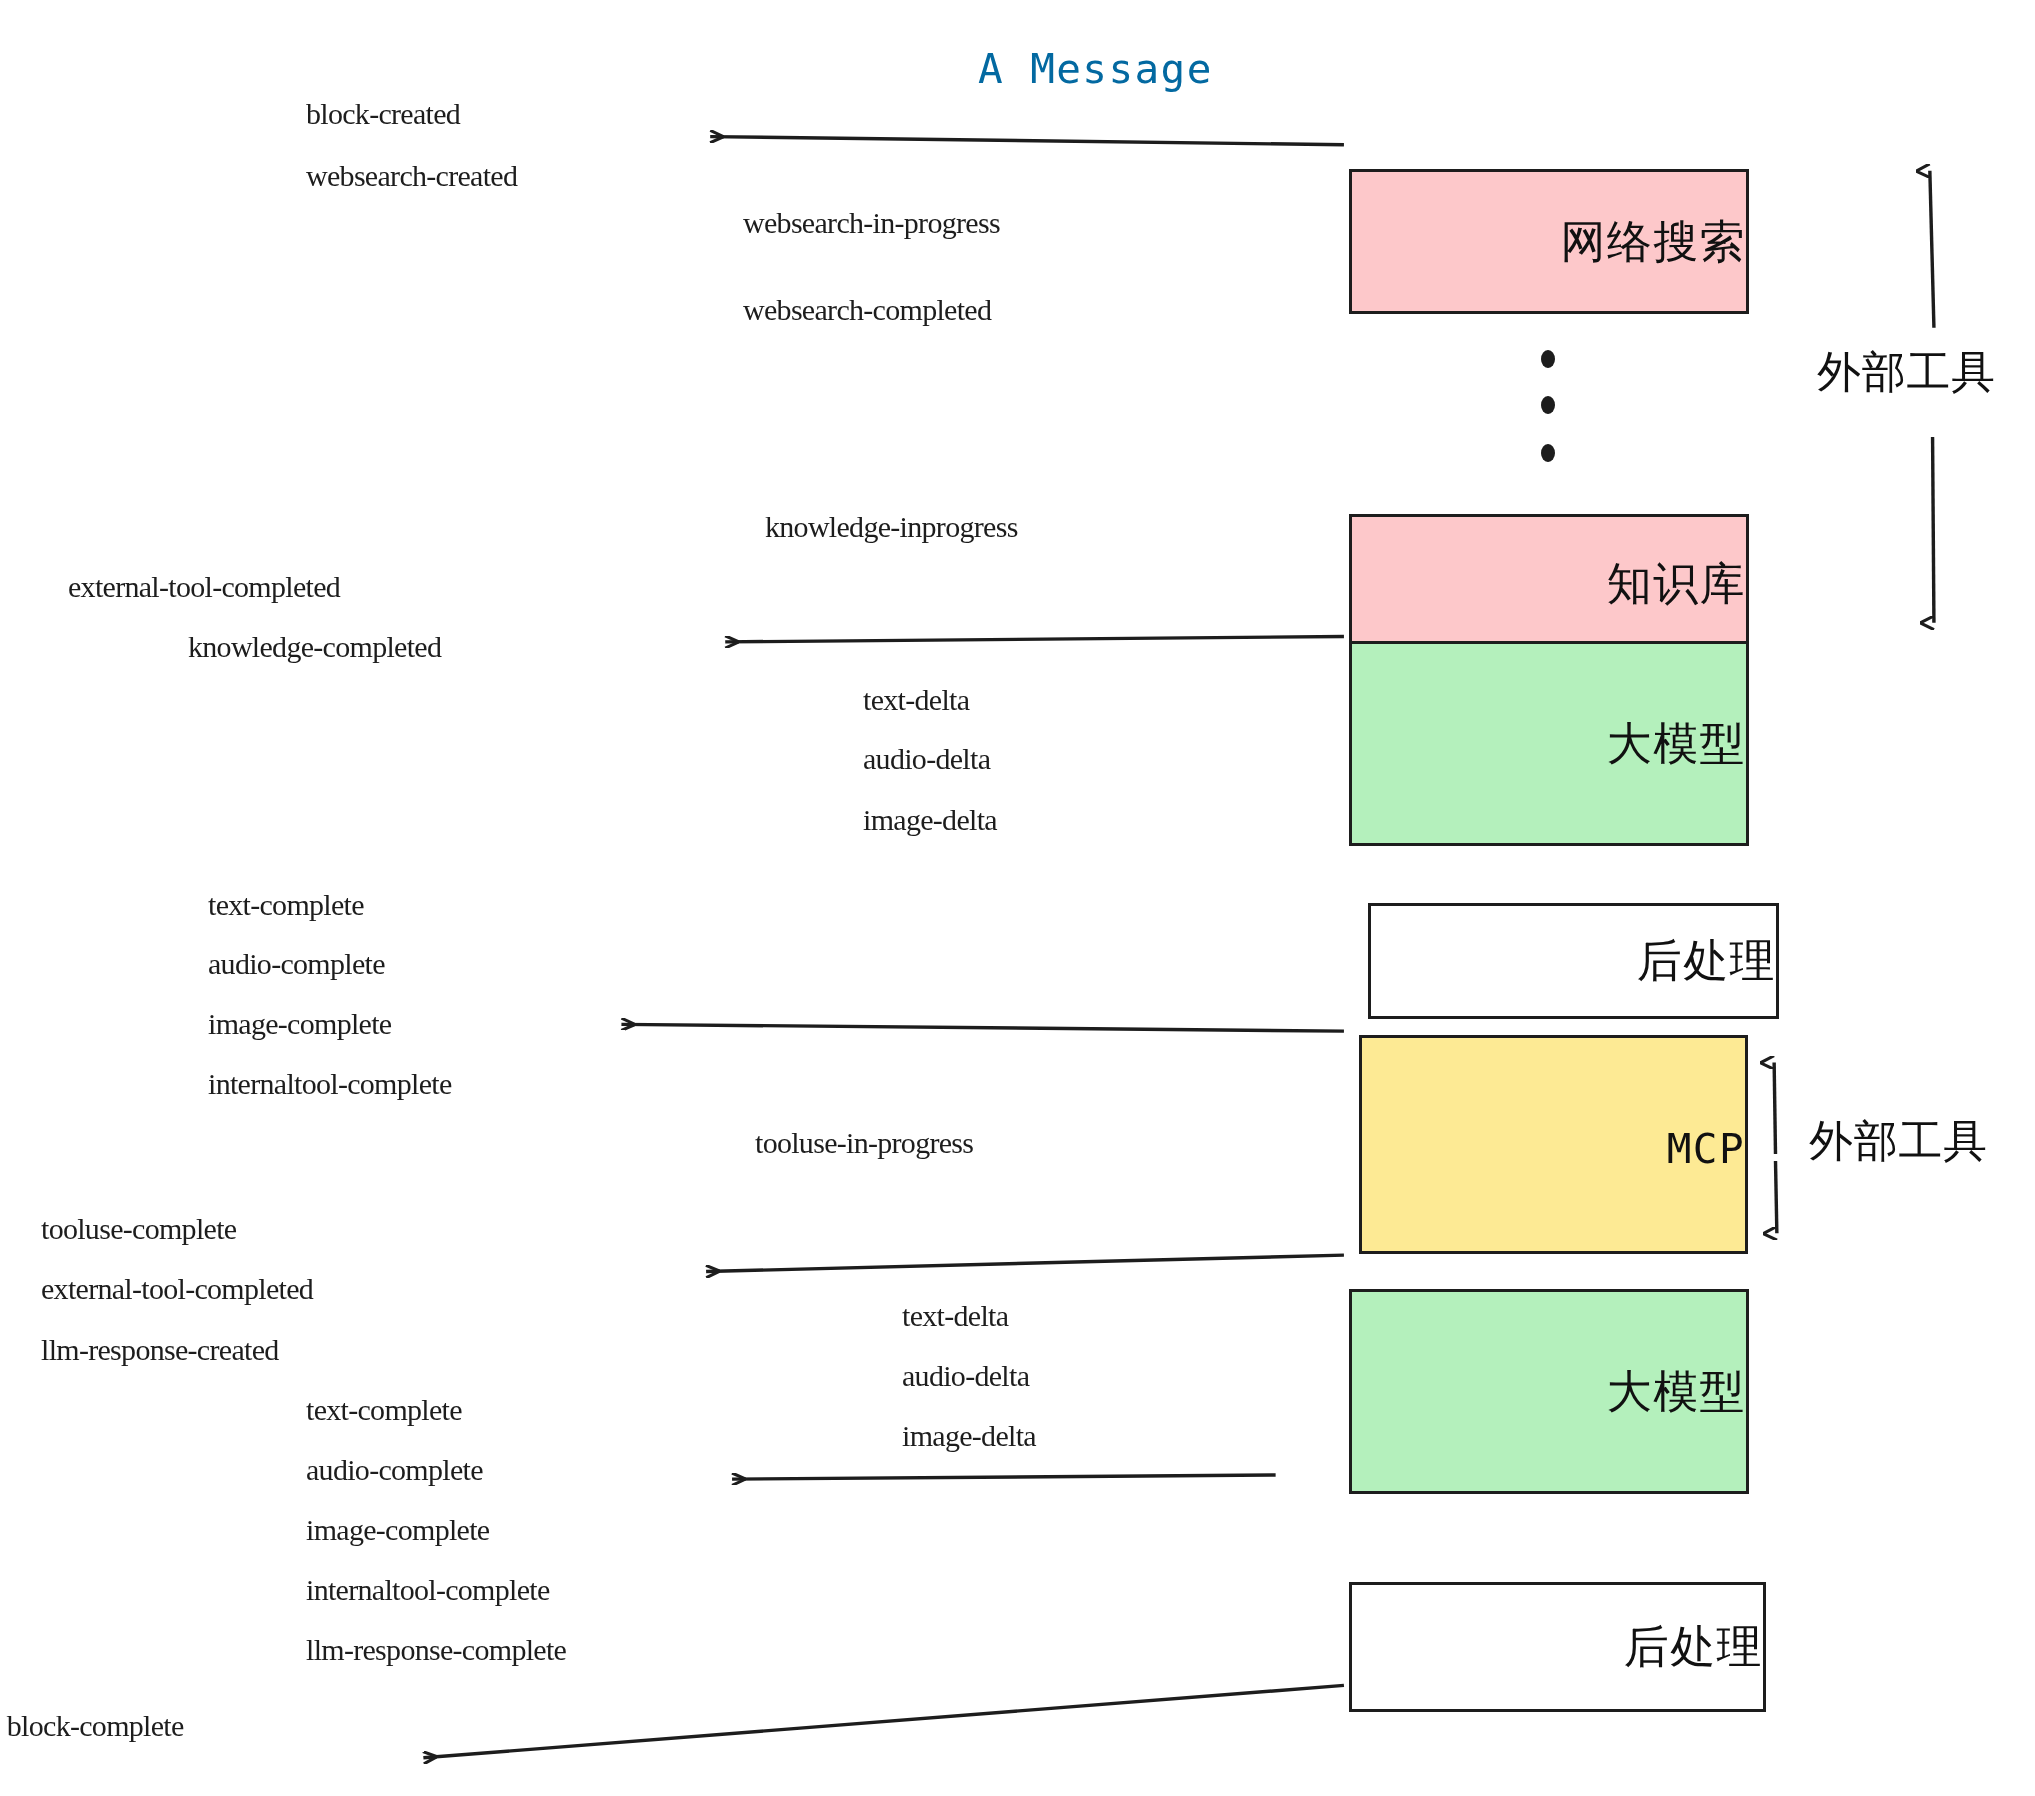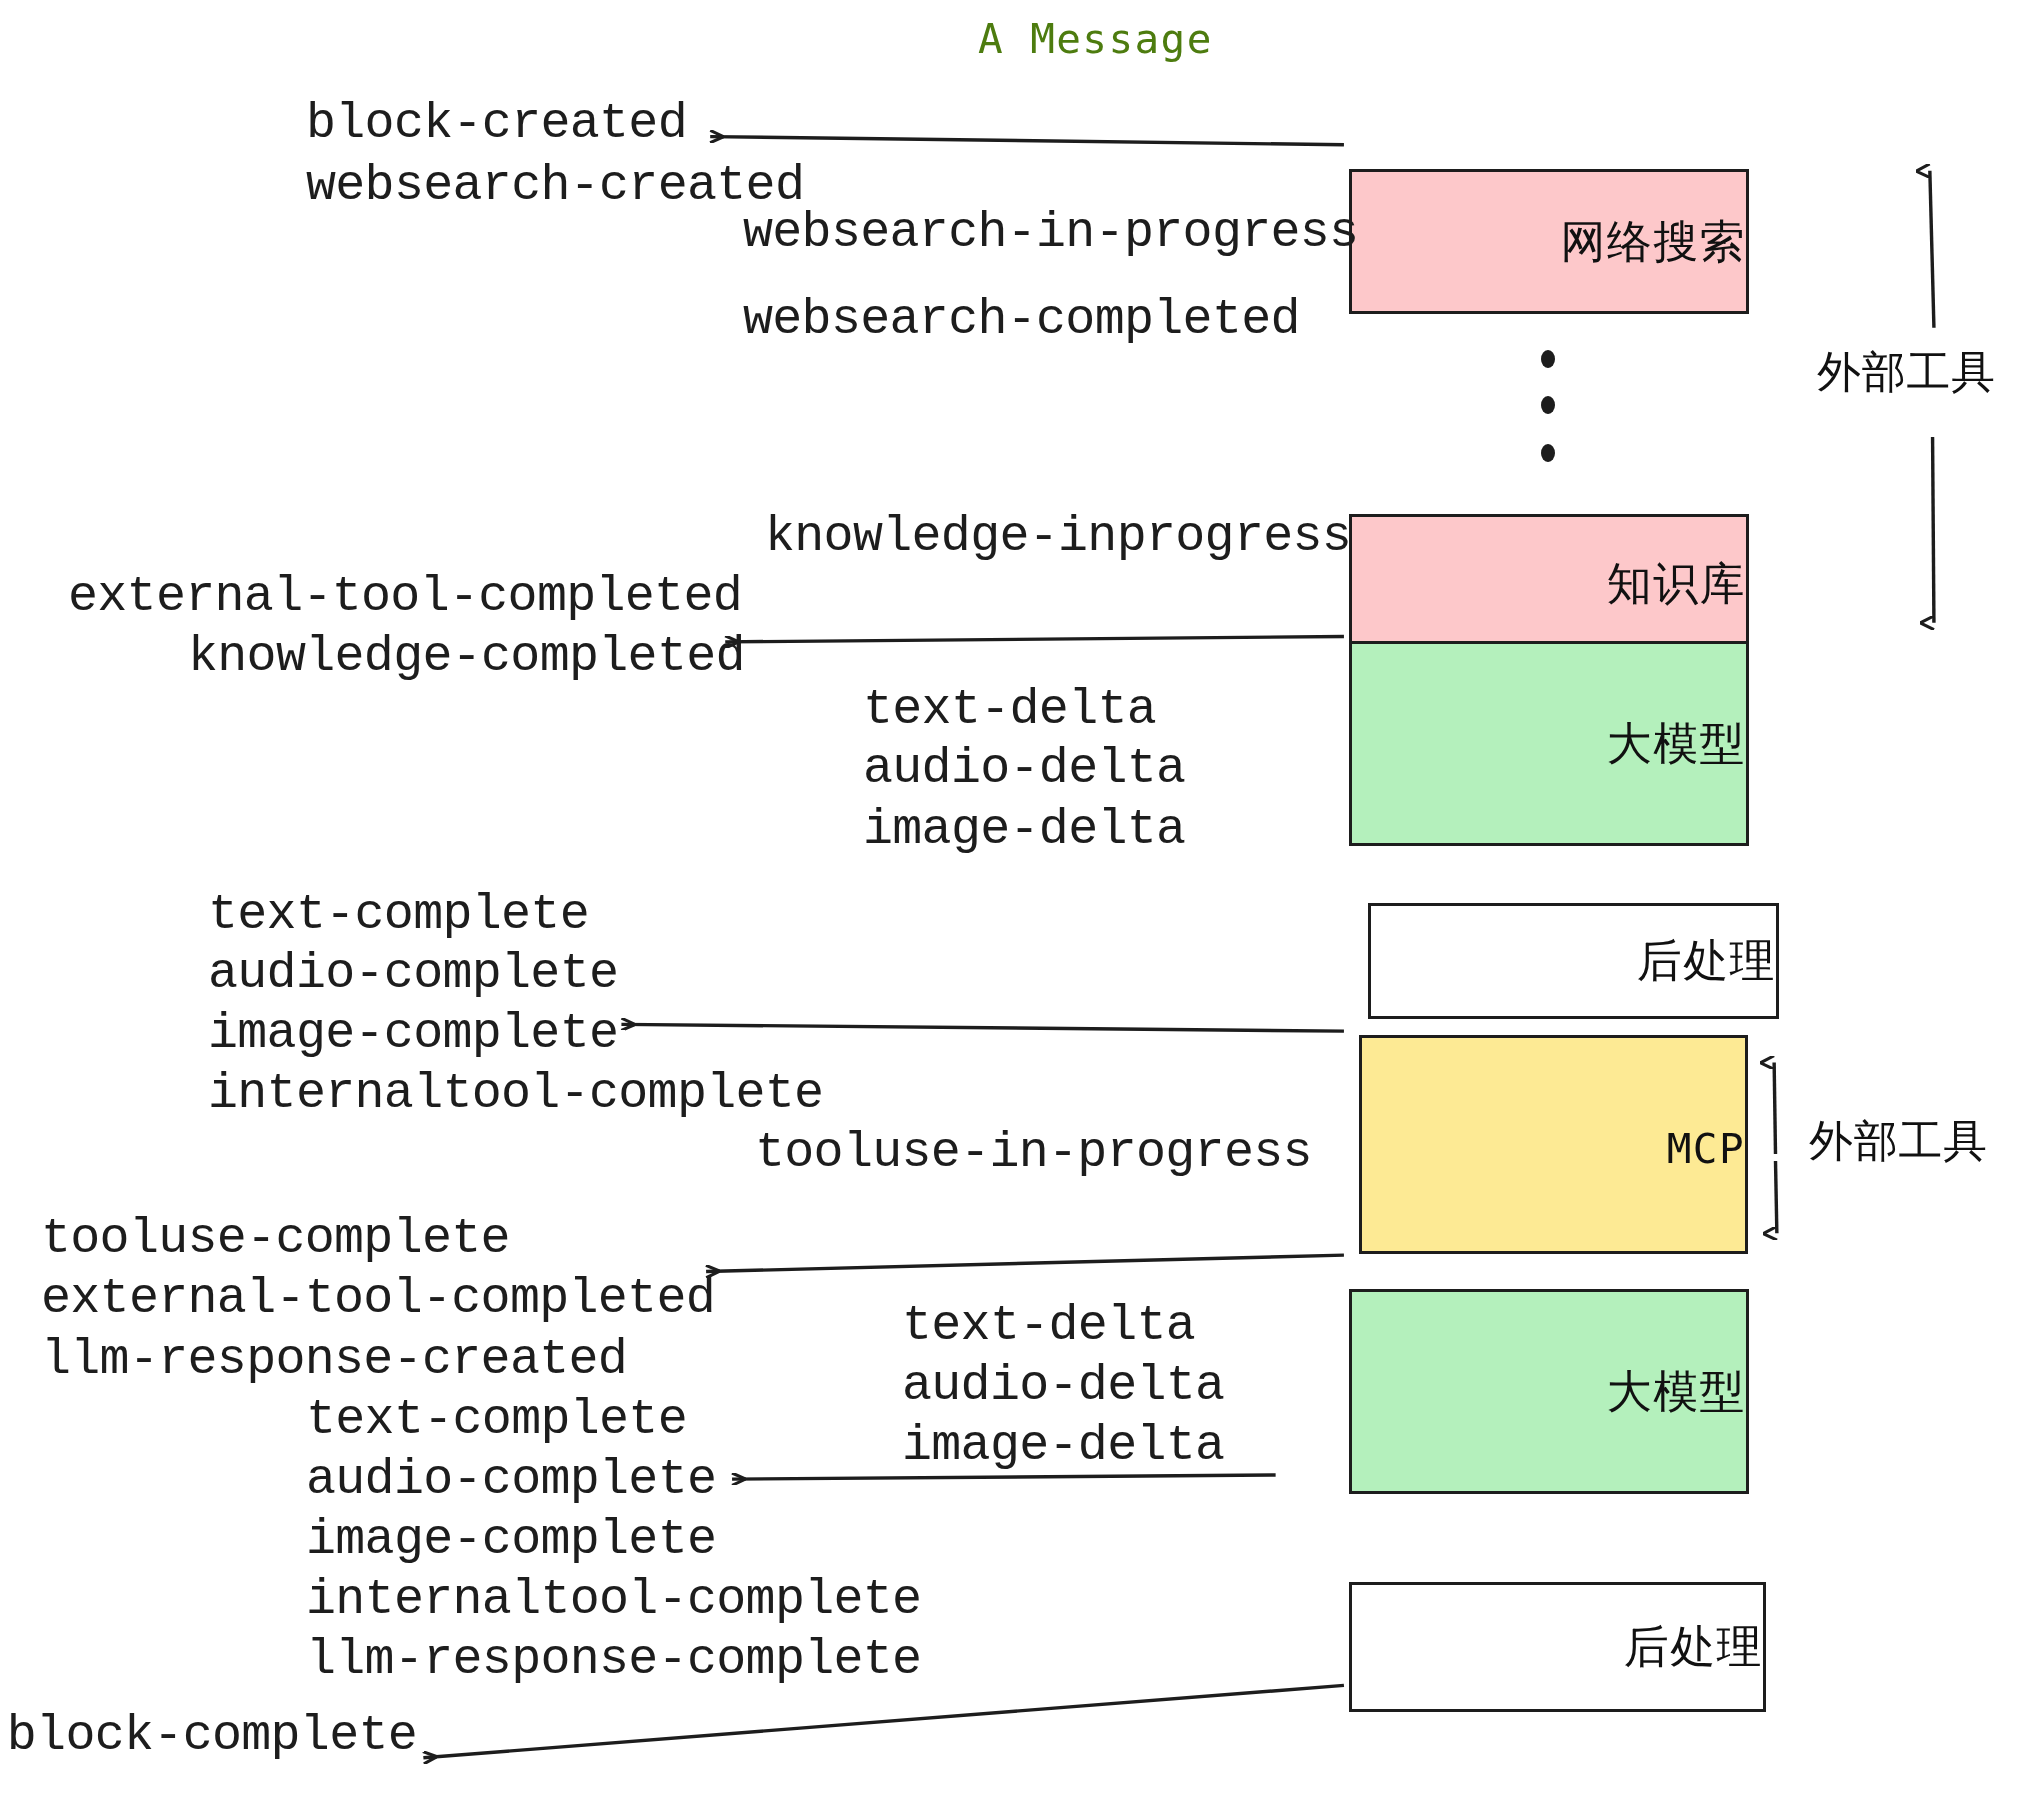--- a/index.html
+++ b/index.html
@@ -1,22 +1,22 @@
 <!DOCTYPE html>
 <html style="font-size:11px"><head>
 <meta charset="utf-8">
 <style>
   html,body{margin:0;padding:0;background:#fff;}
   body{width:2035px;height:1796px;position:relative;overflow:hidden;
        font-family:"DejaVu Sans Mono","Liberation Mono",monospace;color:#1a1a1a;}
   .stage{position:absolute;left:0;top:0;width:2035px;height:1796px;}
-  .ev{position:absolute;white-space:nowrap;font-family:Liberation Mono, monospace;
-      font-size:50px;letter-spacing:-0.7px;color:#1d1d1d;line-height:1;}
+  .ev{position:absolute;white-space:nowrap;font-family:Liberation Serif, serif;
+      font-size:30px;letter-spacing:-0.7px;color:#1d1d1d;line-height:1;}
   .title{position:absolute;white-space:nowrap;font-family:"DejaVu Sans Mono","Liberation Mono",monospace;
-      font-size:41px;letter-spacing:1.4px;color:#4d7c0f;}
+      font-size:41px;letter-spacing:1.4px;color:#0369a1;margin-top:30px;}
   .box{position:absolute;border:3.4px solid #1d1d1d;box-sizing:border-box;
        display:flex;align-items:center;justify-content:flex-end;}
   .box span{font-family:"DejaVu Sans","Liberation Sans",sans-serif;font-size:45px;color:#111;letter-spacing:1.4px;}
   .cnlabel{position:absolute;white-space:nowrap;font-family:"DejaVu Sans","Liberation Sans",sans-serif;
        font-size:44px;color:#111;letter-spacing:0.7px;}
   .dot{position:absolute;width:13.7px;height:18px;background:#1d1d1d;border-radius:50%;}
   svg.ov{position:absolute;left:0;top:0;width:2035px;height:1796px;pointer-events:none;}
 </style>
 </head>
 <body>

